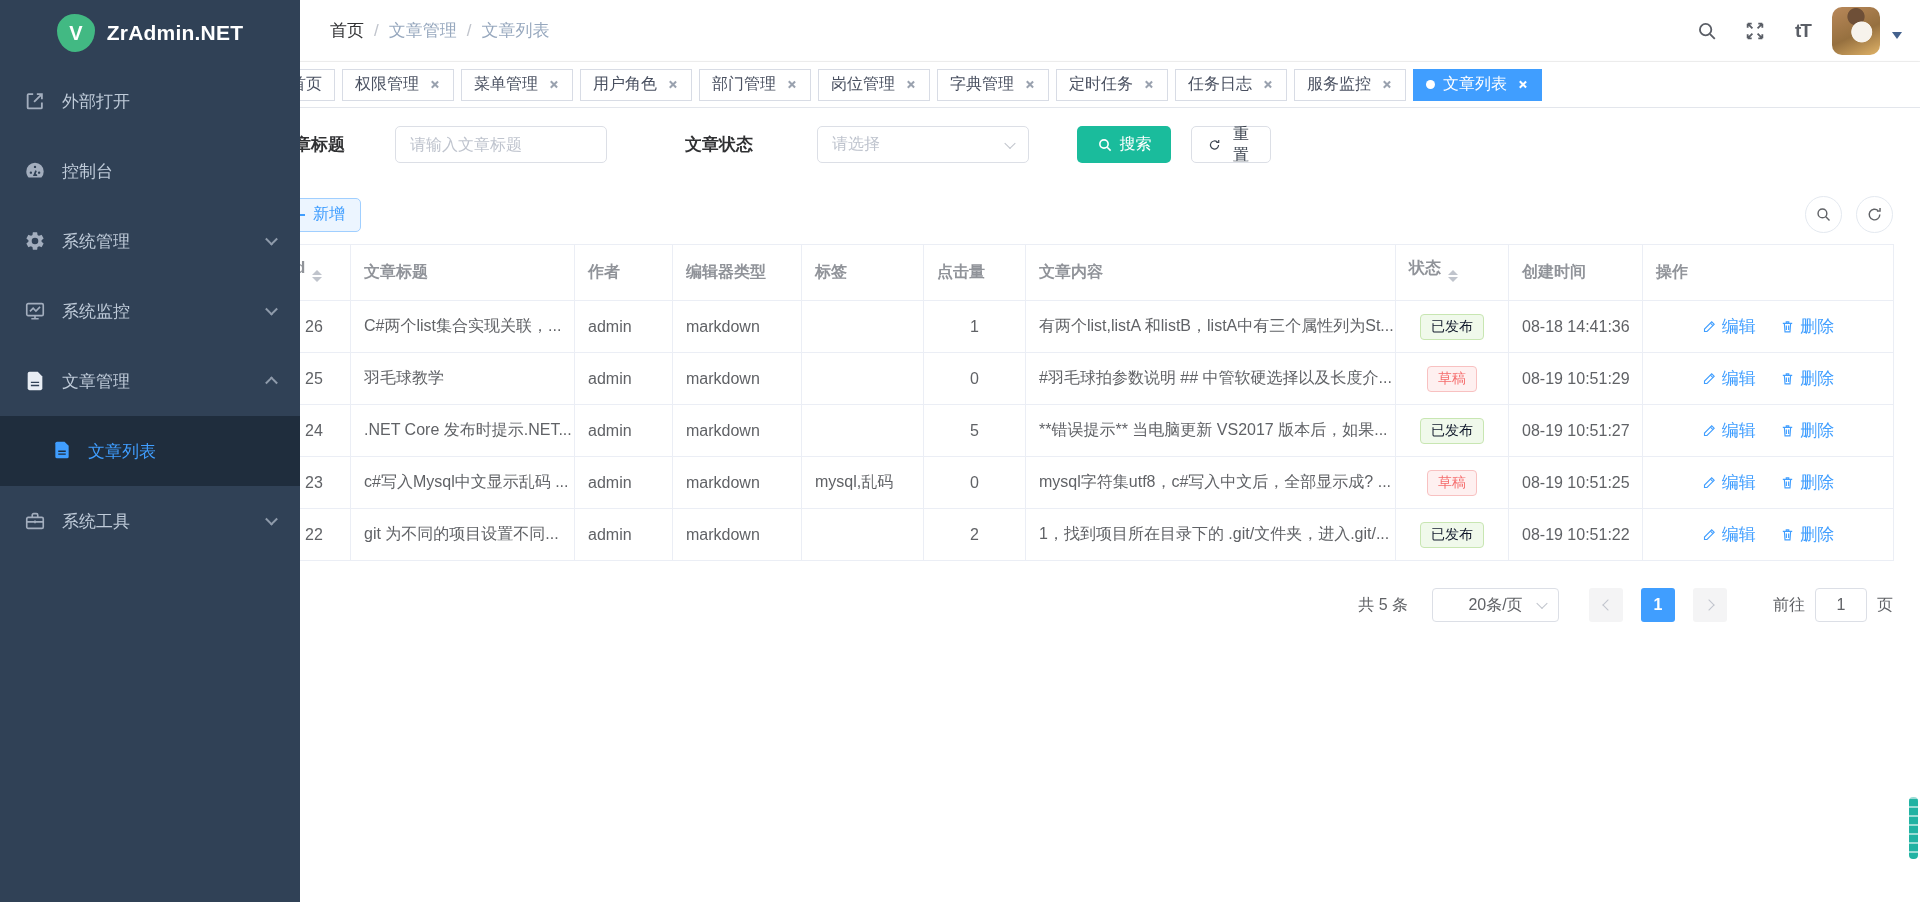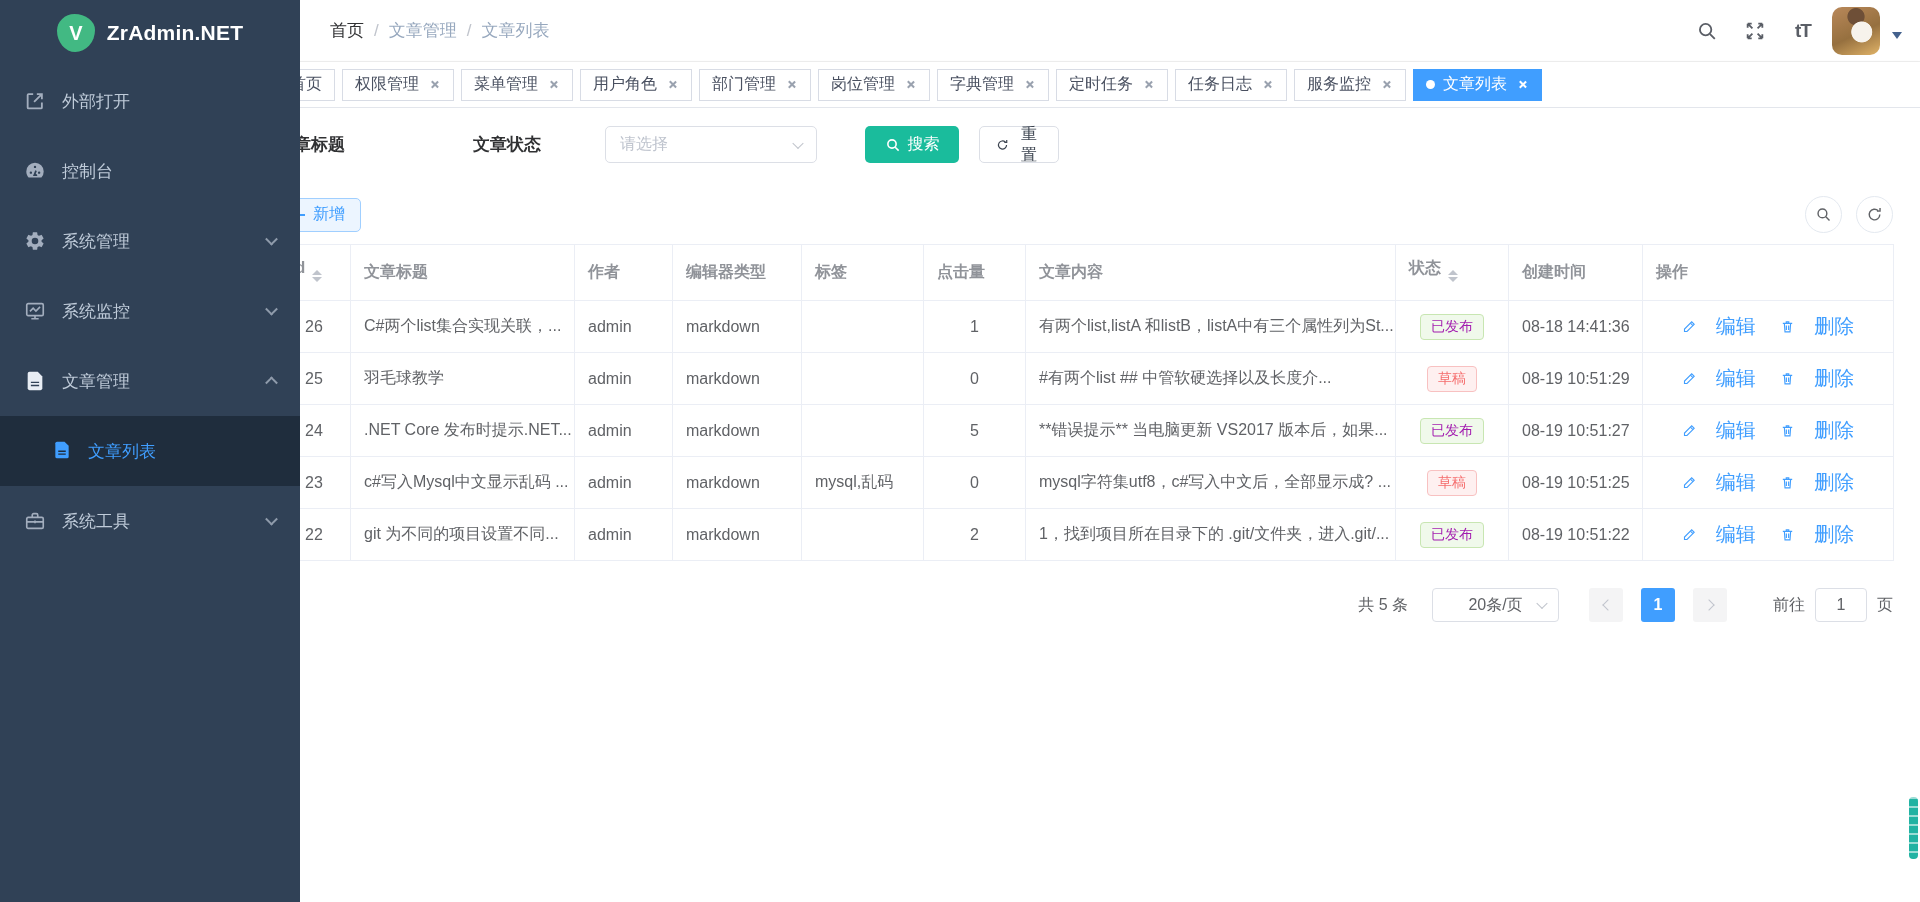--- a/index.html
+++ b/index.html
@@ -98,23 +98,23 @@
   .grid th, .grid td { border:1px solid #ebeef5; font-size:16px; padding:0 13px; overflow:hidden;
     white-space:nowrap; text-overflow:clip; }
   .grid th { height:56px; color:#909399; font-weight:600; text-align:left; background:#fff; }
   .grid td { height:52px; color:#606266; }
   .c-center { text-align:center; }
   .sort-caret { display:inline-flex; flex-direction:column; vertical-align:-2px; margin-left:7px; cursor:pointer; }
   .sort-caret i { display:block; width:0; height:0; border:5px solid transparent; }
   .sort-caret .up { border-bottom-color:#c0c4cc; margin-bottom:2px; }
   .sort-caret .dn { border-top-color:#c0c4cc; }
   .badge { display:inline-block; padding:3px 10px; font-size:14px; border-radius:4px; border:1px solid transparent; }
-  .badge-success { color:#a21caf; background:#f0f9eb; border-color:#c8e6b2;text-align:center; }
+  .badge-success { color:#0f172a; background:#f0f9eb; border-color:#c8e6b2;text-align:center; }
   .badge-danger { color:#f56c6c; background:#fef0f0; border-color:#f8c1c1; }
-  .op-link { color:#409EFF; cursor:pointer; display:inline-flex; align-items:center; gap:19px; font-size:20px; }
+  .op-link { color:#409EFF; cursor:pointer; display:inline-flex; align-items:center; gap:5px; font-size:17px; }
   .op-link + .op-link { margin-left:20px; }
   .op-link svg { width:15px; height:15px; }
 
   
   .pager { margin-top:27px; display:flex; align-items:center; justify-content:flex-end; gap:8px; font-size:16px; color:#606266; }
   .pg-total { margin-right:16px; }
   .pg-size { position:relative; width:127px; height:34px; border:1px solid #dcdfe6; border-radius:4px;
     display:flex; align-items:center; justify-content:center; padding-right:0; cursor:pointer; margin-right:22px; }
   .pg-size .sel-chevron { right:12px; }
   .pg-btn { width:34px; height:34px; border-radius:3px; background:#f4f4f5; display:flex; align-items:center;
@@ -294,20 +294,21 @@
         <span class="dot"></span>
         <span>文章列表</span>
         <span class="close-x"></span>
       </span>
   </div>
 
   <main class="app-main">
 
     <div class="filter-row">
       <span class="f-label l1">文章标题</span>
+      <input class="f-input" type="text" placeholder="请输入文章标题" style="">
       <span class="f-label l2">文章状态</span>
       <div class="f-select">
         <span class="sel-text">请选择</span>
         <span class="sel-chevron"></span>
       </div>
       <button class="btn btn-search">
         <svg viewBox="0 0 24 24" fill="none" stroke="#fff" stroke-width="2.4">
             <circle cx="10.5" cy="10.5" r="6.2"></circle>
             <path d="M15.3 15.3 20.5 20.5"></path>
           </svg>
@@ -403,21 +404,21 @@
               </span>
           </td>
         </tr>
         <tr>
           <td class="c-center">25</td>
           <td>羽毛球教学</td>
           <td>admin</td>
           <td>markdown</td>
           <td></td>
           <td class="c-center">0</td>
-          <td>#有两个list ## 中管软硬选择以及长度介...</td>
+          <td>#羽毛球拍参数说明 ## 中管软硬选择以及长度介...</td>
           <td class="c-center"><span class="badge badge-danger">草稿</span></td>
           <td>08-19 10:51:29</td>
           <td class="c-center">
             <span class="op-link">
                 <svg viewBox="0 0 24 24" fill="none" stroke="currentColor" stroke-width="1.8">
                   <path d="M4 20h4L19.5 8.5l-4-4L4 16v4z"></path>
                   <path d="M13.5 6.5l4 4"></path>
                 </svg>
                 <span>编辑</span>
               </span>

